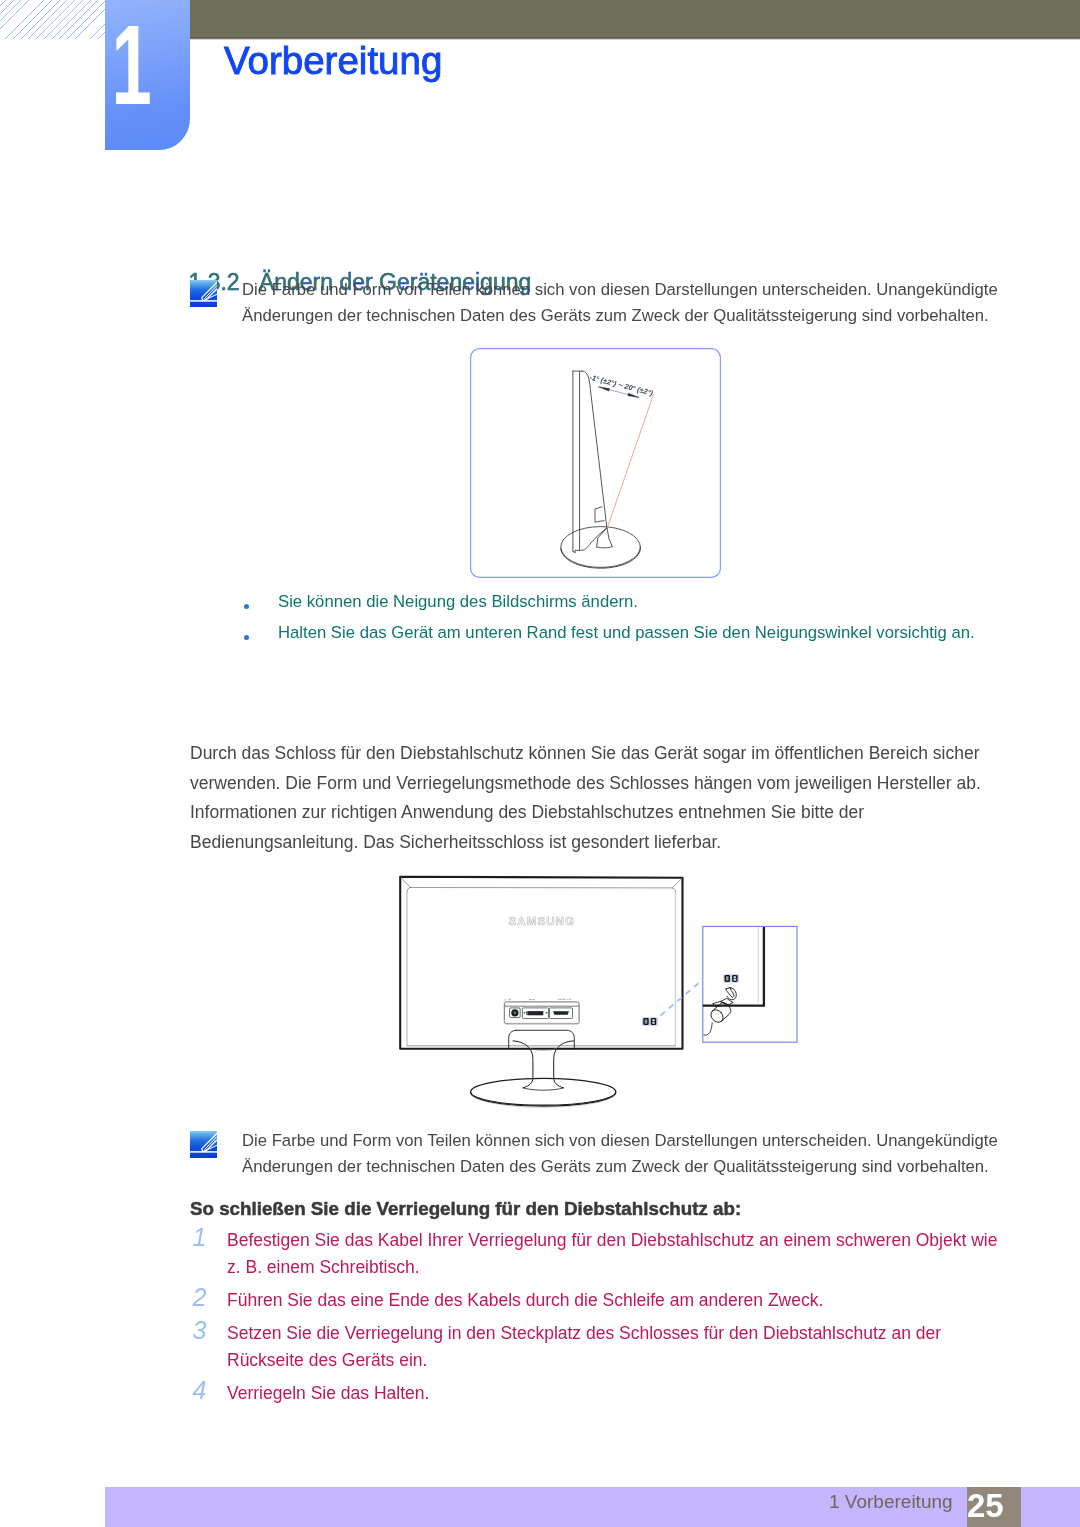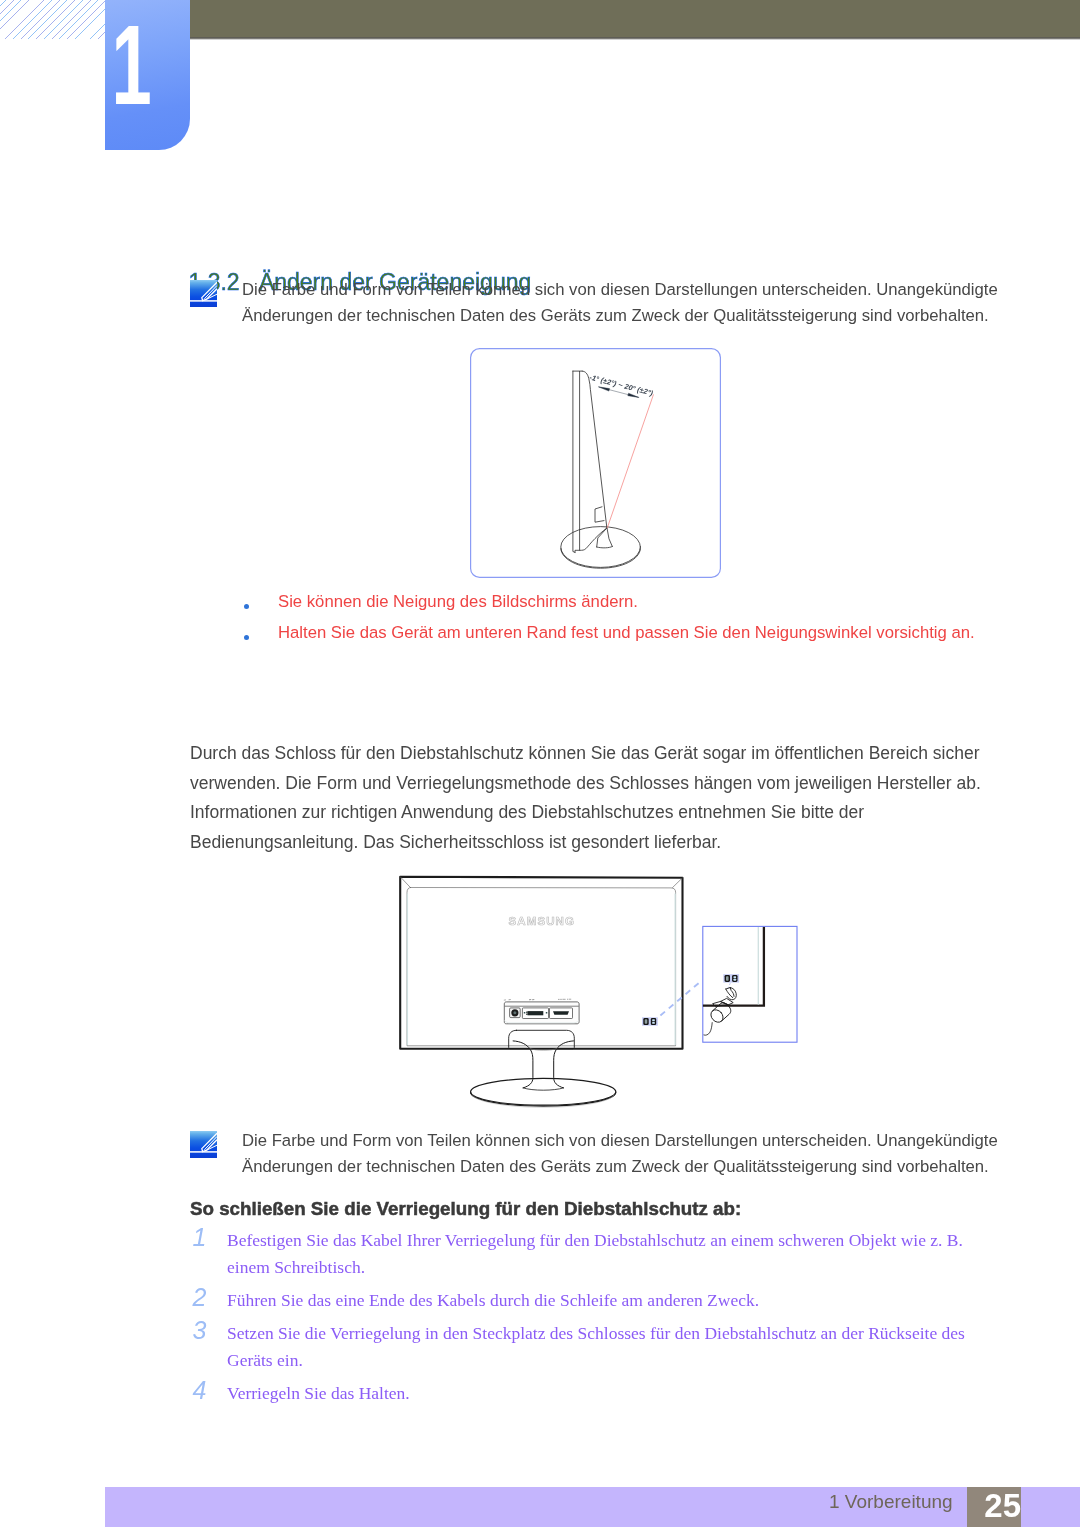--- a/index.html
+++ b/index.html
@@ -31,49 +31,50 @@
   .sec{position:absolute;left:188.5px;color:#4d7c0f;font-weight:400;font-size:23px;line-height:24px;white-space:nowrap;margin-top:48px;-webkit-text-stroke:0.55px #0b5af4;}
   .sec .n{display:inline-block;width:70.4px;}
 
   
   .body{position:absolute;color:#474747;font-size:17.5px;line-height:29.5px;}
   .note{position:absolute;color:#474747;font-size:16.7px;line-height:26px;left:242px;width:760px;}
   .noteicon{position:absolute;width:27px;height:27px;}
   .bullets{position:absolute;left:244px;}
   .bullets .row{position:relative;height:31px;}
   .bullets .dot{position:absolute;left:-0.5px;top:17.5px;width:5.5px;height:5.5px;border-radius:50%;background:#2f74d8;}
-  .bullets .txt{position:absolute;left:34px;top:0;color:#ef4444;font-size:16.7px;line-height:31px;white-space:nowrap;}
+  .bullets .txt{position:absolute;left:34px;top:0;color:#0f766e;font-size:16.7px;line-height:31px;white-space:nowrap;}
   .strong{position:absolute;left:190px;color:#3a3a3a;font-size:18.75px;font-weight:700;line-height:1;white-space:nowrap;-webkit-text-stroke:0.5px #3a3a3a;}
   .steps{position:absolute;left:190px;width:812px;}
   .steps .row{position:relative;margin-bottom:6px;}
   .steps .num{position:absolute;left:2.5px;top:-3px;color:#9dbdf6;font-size:25px;font-style:italic;
       font-weight:400;line-height:27px;}
-  .steps .txt{margin-left:37px;color:#8b5cf6;font-size:17.5px;line-height:27px;font-family:Liberation Serif, serif;}
+  .steps .txt{margin-left:37px;color:#be185d;font-size:17.5px;line-height:27px;}
 
   
   .footer{position:absolute;left:105px;top:1487px;width:975px;height:40px;background:#c4b5fd;}
   .footer .ftxt{position:absolute;left:724px;top:4.6px;color:#6e6659;font-size:19px;line-height:19px;white-space:nowrap;}
   .pagebadge{position:absolute;left:862px;top:0;width:54px;height:40px;background:#91877b;}
-  .pagebadge span{position:absolute;left:0;width:54px;top:2px;text-align:right;color:#fff;font-size:33px;font-weight:700;line-height:33px;}
+  .pagebadge span{position:absolute;left:0;width:54px;top:2px;text-align:left;color:#fff;font-size:33px;font-weight:700;line-height:33px;}
 
   
   .fig{position:absolute;}
 </style>
 </head>
 <body>
 
 <div class="page">
 
   <div class="hatch"></div>
   <div class="olive">
       <i></i>
     </div>
   <div class="chapnum">
     <span>1</span>
   </div>
+  <div class="chaptitle">Vorbereitung</div>
 
   <div class="sec" style="top:222px">
     <span class="n">1.3.2</span><span>Ändern der Geräteneigung</span>
   </div>
 
   <div class="noteicon" style="left:190px;top:280px">
     <svg viewBox="0 0 27 27" width="27" height="27">
  <defs>
           <linearGradient id="noteg1" x1="0" y1="0" x2="0" y2="1">
     <stop offset="0" stop-color="#8ecbf2"></stop>

